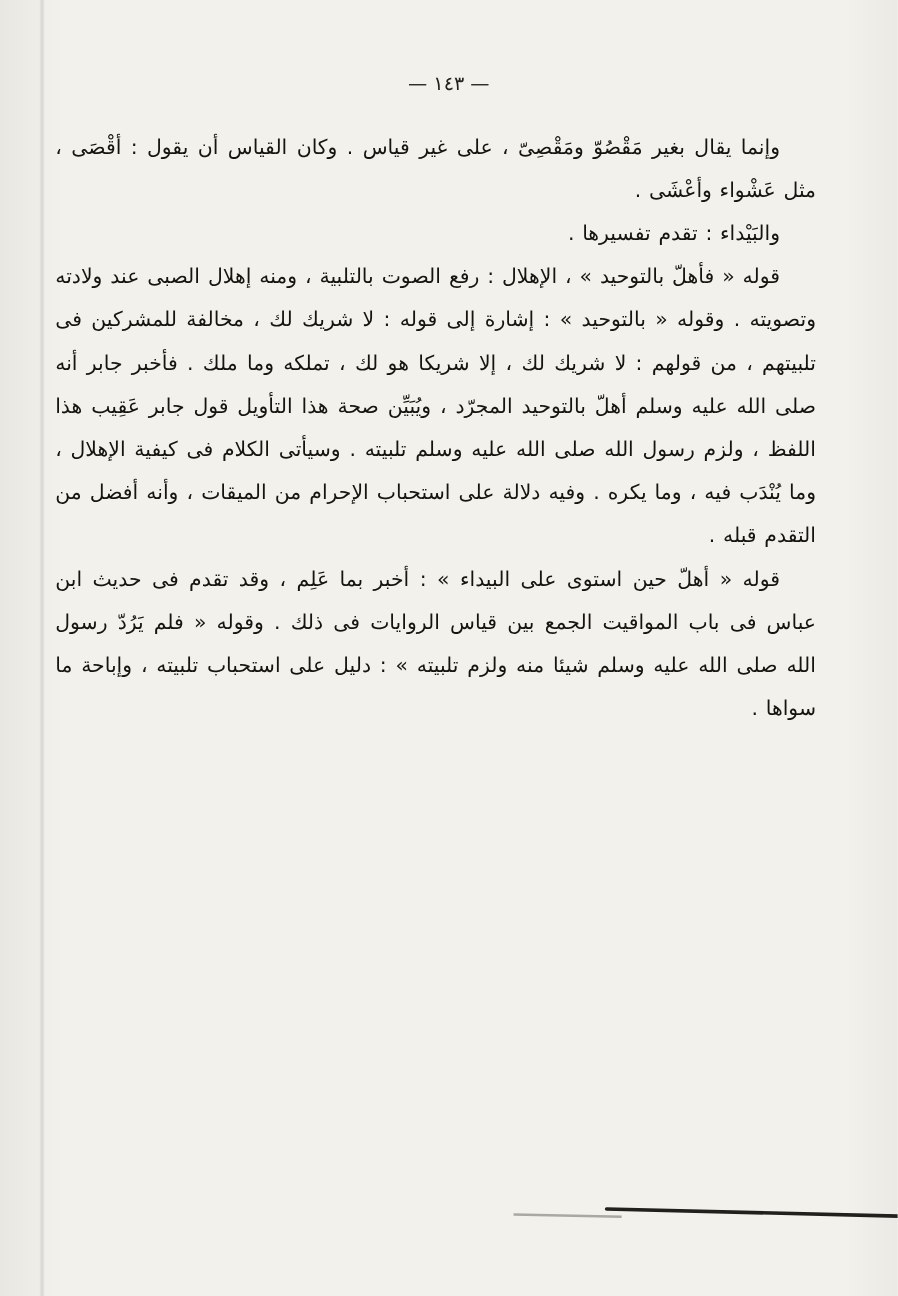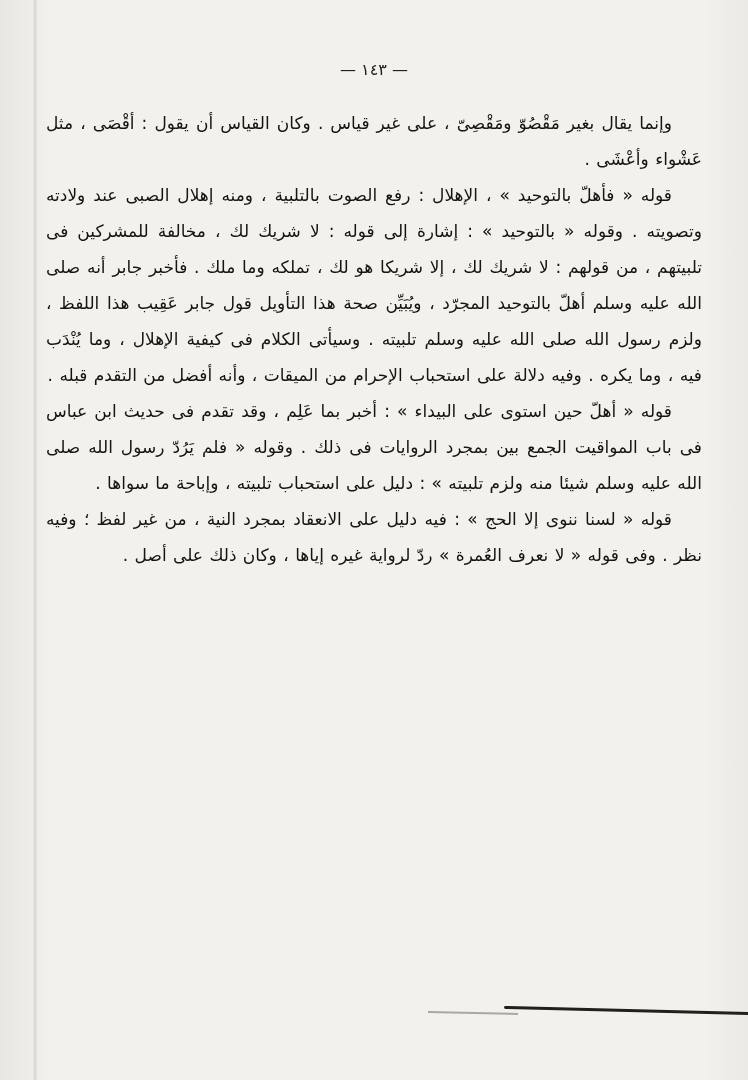--- a/index.html
+++ b/index.html
@@ -25,21 +25,21 @@
     direction: rtl;
     text-align: center;
     padding-top: 60px;
     font-size: 16px;
     color: #23211e;
     letter-spacing: 1px;
   }
   .text-block {
     direction: rtl;
     text-align: justify;
-    margin: 26px 46px 0 46px;
+    margin: 26px 68px 0 46px;
     font-size: 17px;
     line-height: 2.12;
     color: #16140f;
     word-spacing: 1px;
   }
   .text-block p {
     margin: 0;
     text-indent: 30px;
   }
   .left-crease {
@@ -75,22 +75,22 @@
 </style>
 </head>
 <body>
 
 <div class="scan-page">
 
   <div class="page-number">— ١٤٣ —</div>
 
   <div class="text-block">
     <p>وإنما يقال بغير مَقْصُوّ ومَقْصِىّ ، على غير قياس . وكان القياس أن يقول : أقْصَى ، مثل عَشْواء وأعْشَى .</p>
+    <p>والبَيْداء : تقدم تفسيرها .</p>
     <p>قوله « فأهلّ بالتوحيد » ، الإهلال : رفع الصوت بالتلبية ، ومنه إهلال الصبى عند ولادته وتصويته . وقوله « بالتوحيد » : إشارة إلى قوله : لا شريك لك ، مخالفة للمشركين فى تلبيتهم ، من قولهم : لا شريك لك ، إلا شريكا هو لك ، تملكه وما ملك . فأخبر جابر أنه صلى الله عليه وسلم أهلّ بالتوحيد المجرّد ، ويُبَيِّن صحة هذا التأويل قول جابر عَقِيب هذا اللفظ ، ولزم رسول الله صلى الله عليه وسلم تلبيته . وسيأتى الكلام فى كيفية الإهلال ، وما يُنْدَب فيه ، وما يكره . وفيه دلالة على استحباب الإحرام من الميقات ، وأنه أفضل من التقدم قبله .</p>
-    <p>قوله « أهلّ حين استوى على البيداء » : أخبر بما عَلِم ، وقد تقدم فى حديث ابن عباس فى باب المواقيت الجمع بين بمجرد الروايات فى ذلك . وقوله « فلم يَرُدّ رسول الله صلى الله عليه وسلم شيئا منه ولزم تلبيته » : دليل على استحباب تلبيته ، وإباحة ما سواها .</p>
-    <p>قوله « لسنا ننوى إلا الحج » : فيه دليل على الانعقاد بمجرد النية ، من غير لفظ ؛ وفيه نظر . وفى قوله « لا نعرف العُمرة » ردّ لرواية غيره إياها ، وكان ذلك على أصل .</p>
+    <p>قوله « أهلّ حين استوى على البيداء » : أخبر بما عَلِم ، وقد تقدم فى حديث ابن عباس فى باب المواقيت الجمع بين قياس الروايات فى ذلك . وقوله « فلم يَرُدّ رسول الله صلى الله عليه وسلم شيئا منه ولزم تلبيته » : دليل على استحباب تلبيته ، وإباحة ما سواها .</p>
   </div>
 
   <div class="left-crease"></div>
   <div class="bottom-edge"></div>
   <div class="bottom-edge-fade"></div>
 
 </div>
 
 </body></html>

